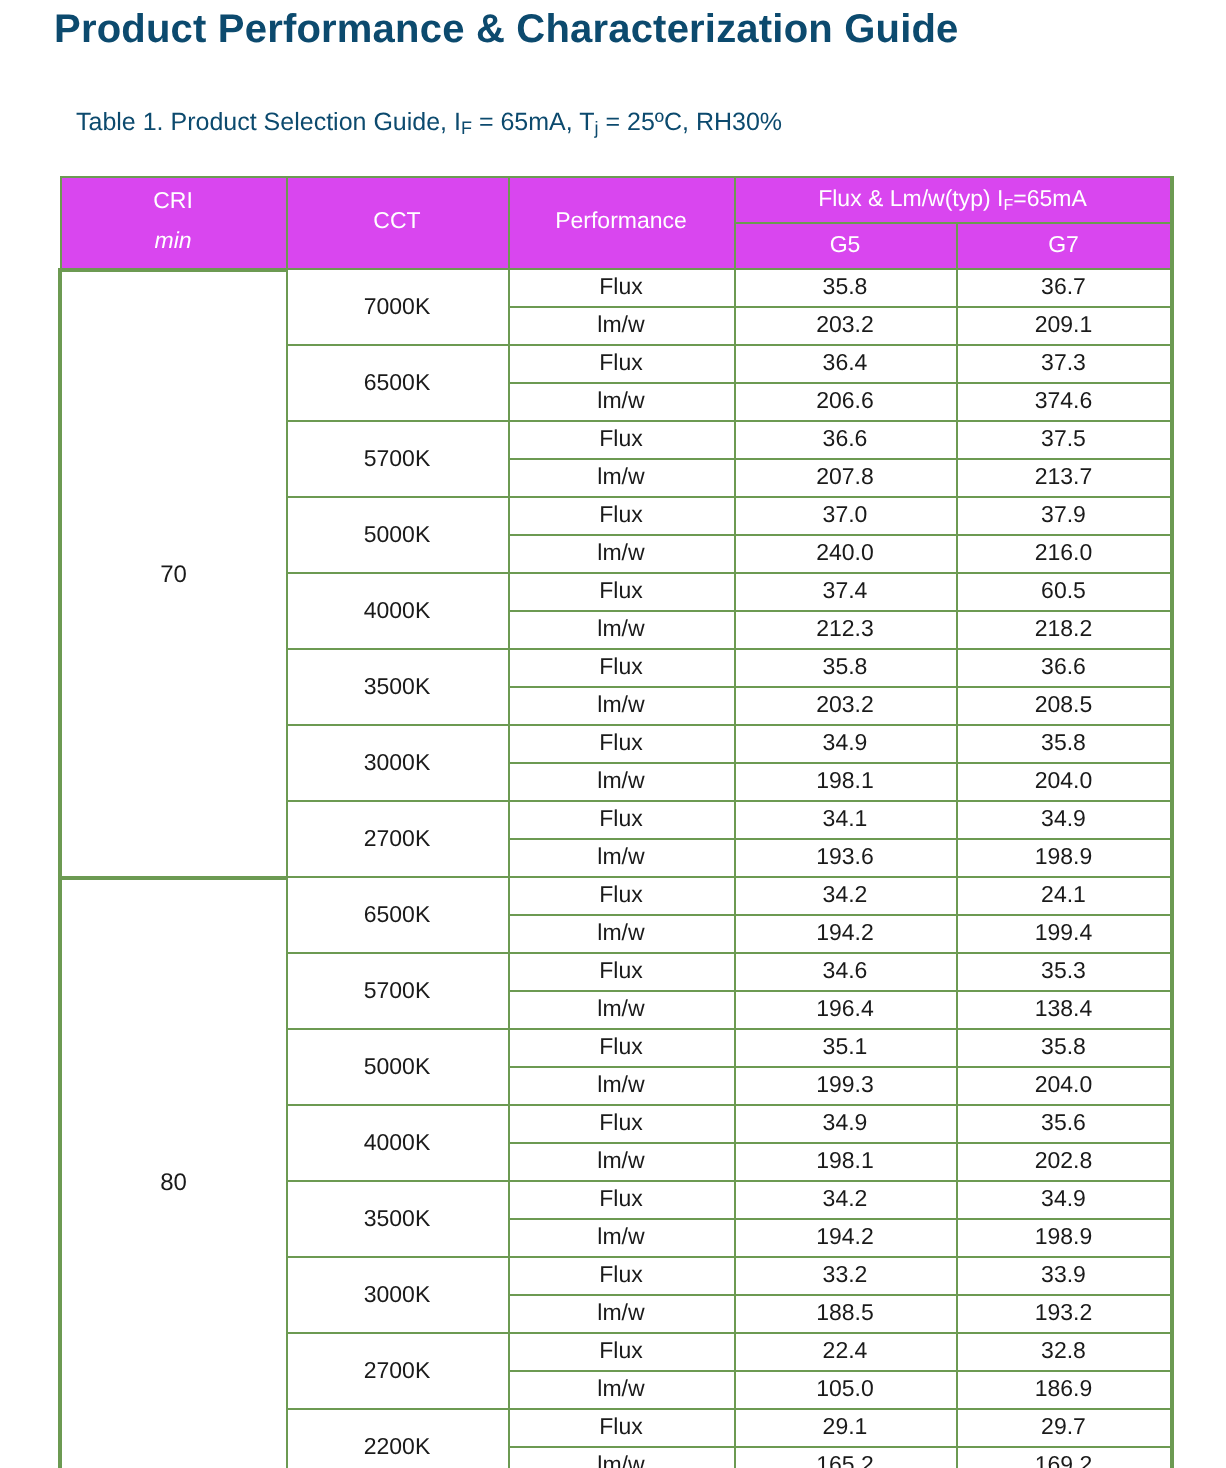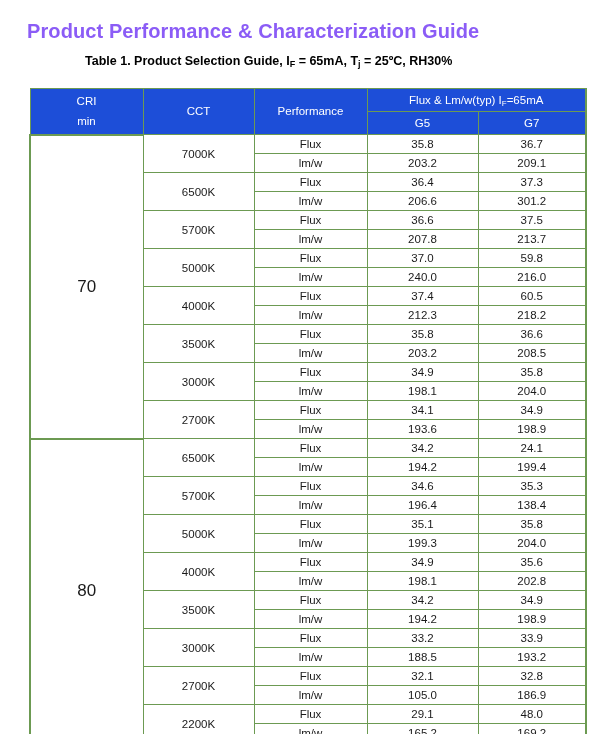--- a/index.html
+++ b/index.html
@@ -11,37 +11,36 @@
     width: 613px;
     height: 734px;
     font-family: "Liberation Sans", sans-serif;
     overflow: hidden;
     position: relative;
   }
 
   #page-title {
     position: absolute;
     left: 27px;
-    top: 20px;
+    top: 4px;
     font-size: 20px;
     font-weight: bold;
-    color: #8b5cf6;
+    color: #0c4a6e;
     letter-spacing: 0.1px;
     white-space: nowrap;
   }
 
   #table-caption {
     position: absolute;
     left: 38px;
     top: 54px;
     font-size: 12.5px;
-    font-weight: bold;
-    color: #000000;
+    font-weight: normal;
+    color: #0c4a6e;
     white-space: nowrap;
-    margin-left: 47px;
   }
   #table-caption sub {
     font-size: 9px;
     vertical-align: baseline;
     position: relative;
     top: 2px;
   }
 
   #data-table {
     position: absolute;
@@ -56,44 +55,44 @@
 
   #data-table td, #data-table th {
     border: 1px solid #6c9a52;
     padding: 0;
     text-align: center;
     vertical-align: middle;
     font-weight: normal;
   }
 
   .hdr {
-    background: #1d4ed8;
+    background: #d946ef;
     color: #ffffff;
     font-weight: bold;
     font-size: 11.5px;
   }
   .hdr sub {
     font-size: 8px;
     vertical-align: baseline;
     position: relative;
     top: 2px;
   }
 
   .hdr-cri {
     height: 44px;
     line-height: 1.75;
   }
   .hdr-cri .l1 { display: block; }
-  .hdr-cri .l2 { display: block; }
+  .hdr-cri .l2 { display: block; font-style: italic; }
 
   .hdr-span { height: 22px; }
   .hdr-sub { height: 22px; }
 
   .cri-cell {
-    font-size: 17px;
+    font-size: 12px;
     border-left: 2px solid #6c9a52 !important;
   }
   .cri-cell.section-start { border-top: 2px solid #6c9a52 !important; }
   .cri-cell.section-end { border-bottom: 2px solid #6c9a52 !important; }
 
   .cct-cell {
     font-size: 11.5px;
   }
 
   .perf-cell, .val-cell {
@@ -161,38 +160,38 @@
       </tr>
       <tr>
         <td class="cct-cell" rowspan="2">6500K</td>
         <td class="perf-cell">Flux</td>
         <td class="val-cell">36.4</td>
         <td class="val-cell last-col">37.3</td>
       </tr>
       <tr>
         <td class="perf-cell">lm/w</td>
         <td class="val-cell">206.6</td>
-        <td class="val-cell last-col">301.2</td>
+        <td class="val-cell last-col">374.6</td>
       </tr>
       <tr>
         <td class="cct-cell" rowspan="2">5700K</td>
         <td class="perf-cell">Flux</td>
         <td class="val-cell">36.6</td>
         <td class="val-cell last-col">37.5</td>
       </tr>
       <tr>
         <td class="perf-cell">lm/w</td>
         <td class="val-cell">207.8</td>
         <td class="val-cell last-col">213.7</td>
       </tr>
       <tr>
         <td class="cct-cell" rowspan="2">5000K</td>
         <td class="perf-cell">Flux</td>
         <td class="val-cell">37.0</td>
-        <td class="val-cell last-col">59.8</td>
+        <td class="val-cell last-col">37.9</td>
       </tr>
       <tr>
         <td class="perf-cell">lm/w</td>
         <td class="val-cell">240.0</td>
         <td class="val-cell last-col">216.0</td>
       </tr>
       <tr>
         <td class="cct-cell" rowspan="2">4000K</td>
         <td class="perf-cell">Flux</td>
         <td class="val-cell">37.4</td>
@@ -299,33 +298,33 @@
         <td class="val-cell last-col">33.9</td>
       </tr>
       <tr>
         <td class="perf-cell">lm/w</td>
         <td class="val-cell">188.5</td>
         <td class="val-cell last-col">193.2</td>
       </tr>
       <tr>
         <td class="cct-cell" rowspan="2">2700K</td>
         <td class="perf-cell">Flux</td>
-        <td class="val-cell">32.1</td>
+        <td class="val-cell">22.4</td>
         <td class="val-cell last-col">32.8</td>
       </tr>
       <tr>
         <td class="perf-cell">lm/w</td>
         <td class="val-cell">105.0</td>
         <td class="val-cell last-col">186.9</td>
       </tr>
       <tr>
         <td class="cct-cell" rowspan="2">2200K</td>
         <td class="perf-cell">Flux</td>
         <td class="val-cell">29.1</td>
-        <td class="val-cell last-col">48.0</td>
+        <td class="val-cell last-col">29.7</td>
       </tr>
       <tr class="last-row">
         <td class="perf-cell">lm/w</td>
         <td class="val-cell">165.2</td>
         <td class="val-cell last-col">169.2</td>
       </tr>
     </tbody>
 </table>
 
 </body></html>

